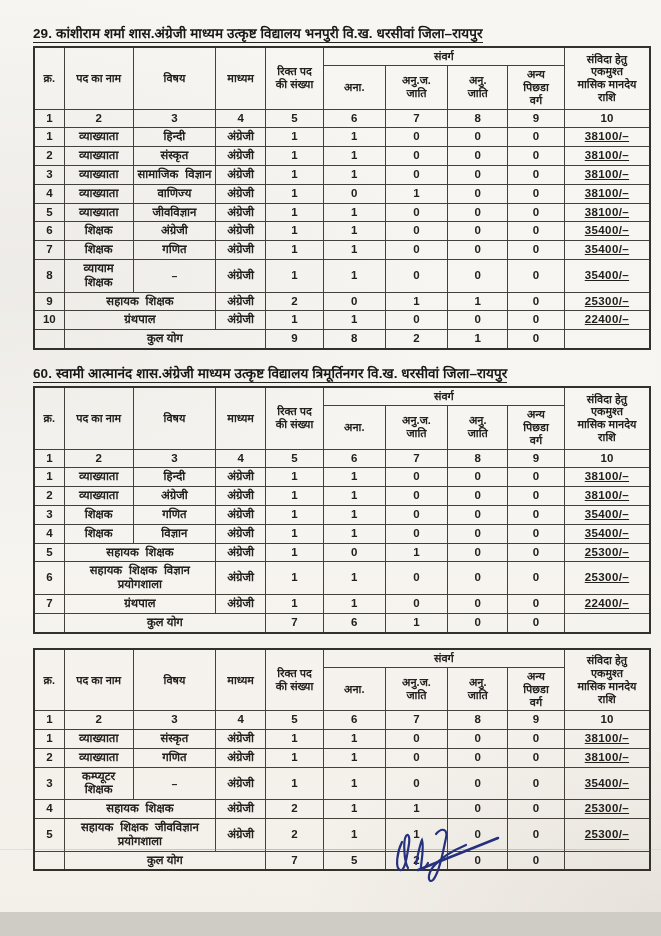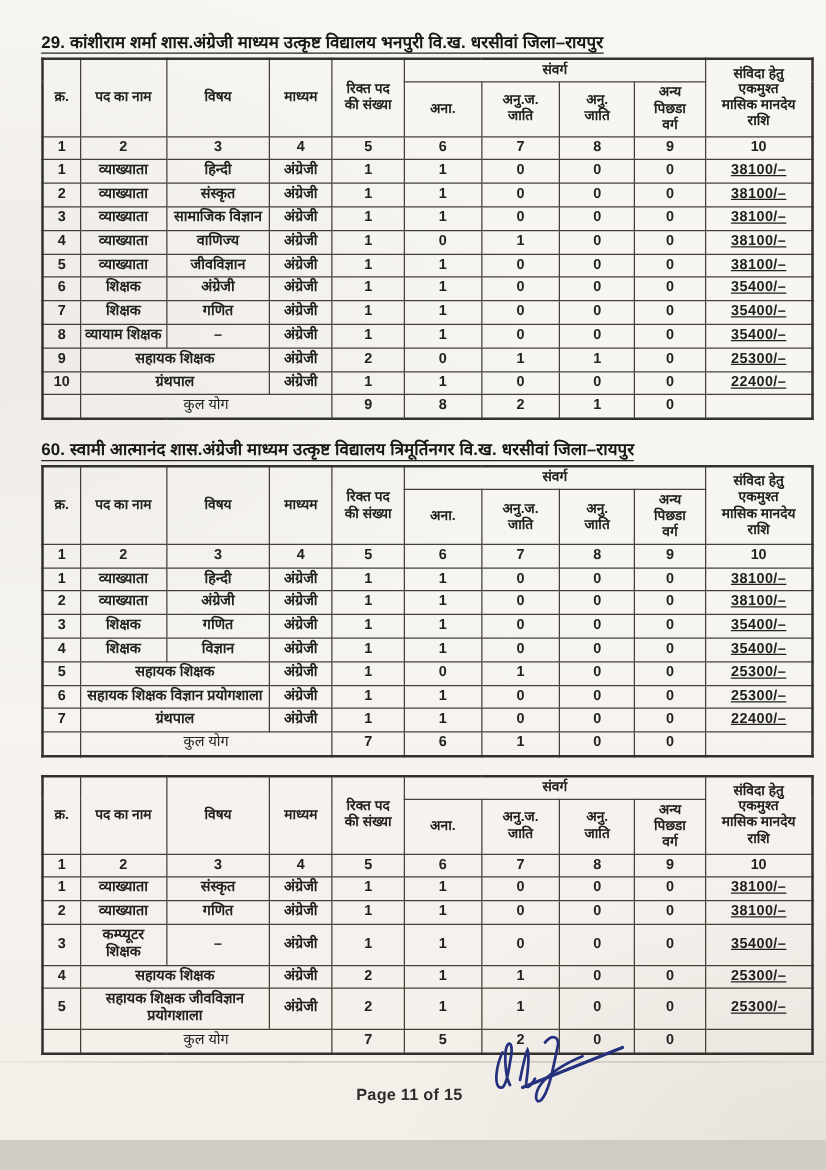--- a/index.html
+++ b/index.html
@@ -44,23 +44,23 @@
     padding:2px 1px; text-align:center; vertical-align:middle;
     white-space:pre-line; color:#22211e;
   }
   table.vacancy tr.numrow th { font-size:11.5px; padding:2px 0; }
 
   table.vacancy td {
     font-size:11.5px; padding:2px 2px; line-height:1.2;
     text-align:center; vertical-align:middle; color:#22211e;
   }
   td.num { font-weight:bold; font-size:12px; }
-  td.txt { font-weight:600; }
+  td.txt { font-weight:600;font-family:Liberation Mono, monospace; }
   td.amt { font-size:12px; font-weight:600; letter-spacing:.4px; white-space:nowrap;text-decoration:underline; }
-  td.total-label { font-weight:normal; font-size:12px;margin-top:21px; }
+  td.total-label { font-weight:bold; font-size:12px;margin-top:21px; }
 
   .pagefoot { position:relative; height:46px; }
   .pageno {
     position:absolute; left:252px; top:10px;
     font-size:13px; font-weight:bold; color:#2e2d2b; letter-spacing:.2px;
   }
   .scanline {
     position:absolute; left:0; top:849px; width:100%; height:1px;
     background:linear-gradient(90deg, rgba(150,144,134,.15), rgba(150,144,134,.55) 35%, rgba(150,144,134,.45) 80%, rgba(150,144,134,.1));
     pointer-events:none;
@@ -515,23 +515,20 @@
       <td class="num">7</td>
       <td class="num">5</td>
       <td class="num">2</td>
       <td class="num">0</td>
       <td class="num">0</td>
       <td class="amt"></td>
     </tr>
         </tbody>
       </table>
 
-    <div class="pagefoot">
-      <span class="pageno">Page 11 of 15</span>
-    </div>
   </div>
 
   <div class="scanline"></div>
 
   <svg class="sig" width="126" height="70" viewBox="0 0 126 70">
     <g fill="none" stroke="#26317e" stroke-width="2.2" stroke-linecap="round">
       <path d="M16,24 C11,34 9,50 14,52 C19,54 21,38 23,26 C24,18 22,15 20,18 C17,23 18,43 22,50"></path>
       <path d="M30,46 C32,36 34,26 36,22 C38,28 36,40 35,48 C34,54 38,52 42,45"></path>
       <path d="M50,16 C56,9 62,11 60,20 C57,33 54,54 47,62 C42,66 41,57 47,49 C55,39 68,32 80,27"></path>
       <path d="M32,52 L112,20" stroke-width="2.6"></path>

